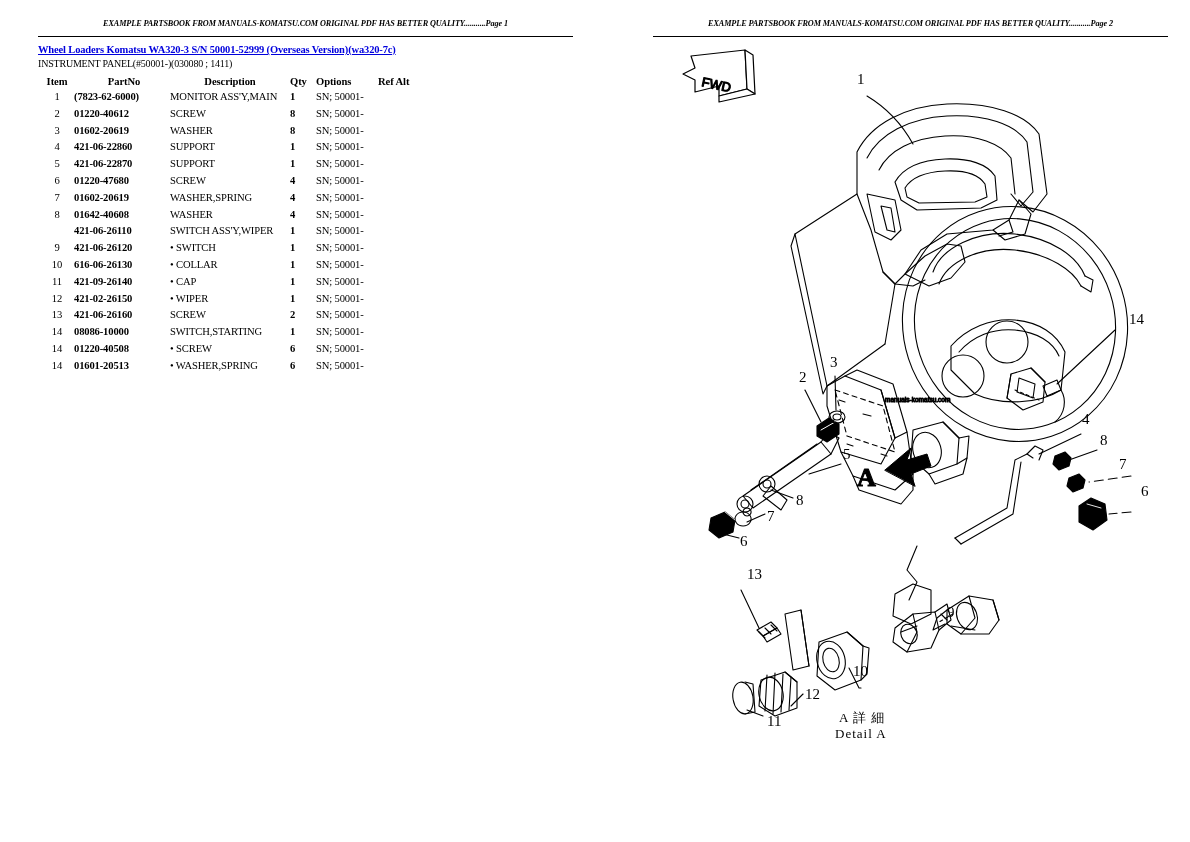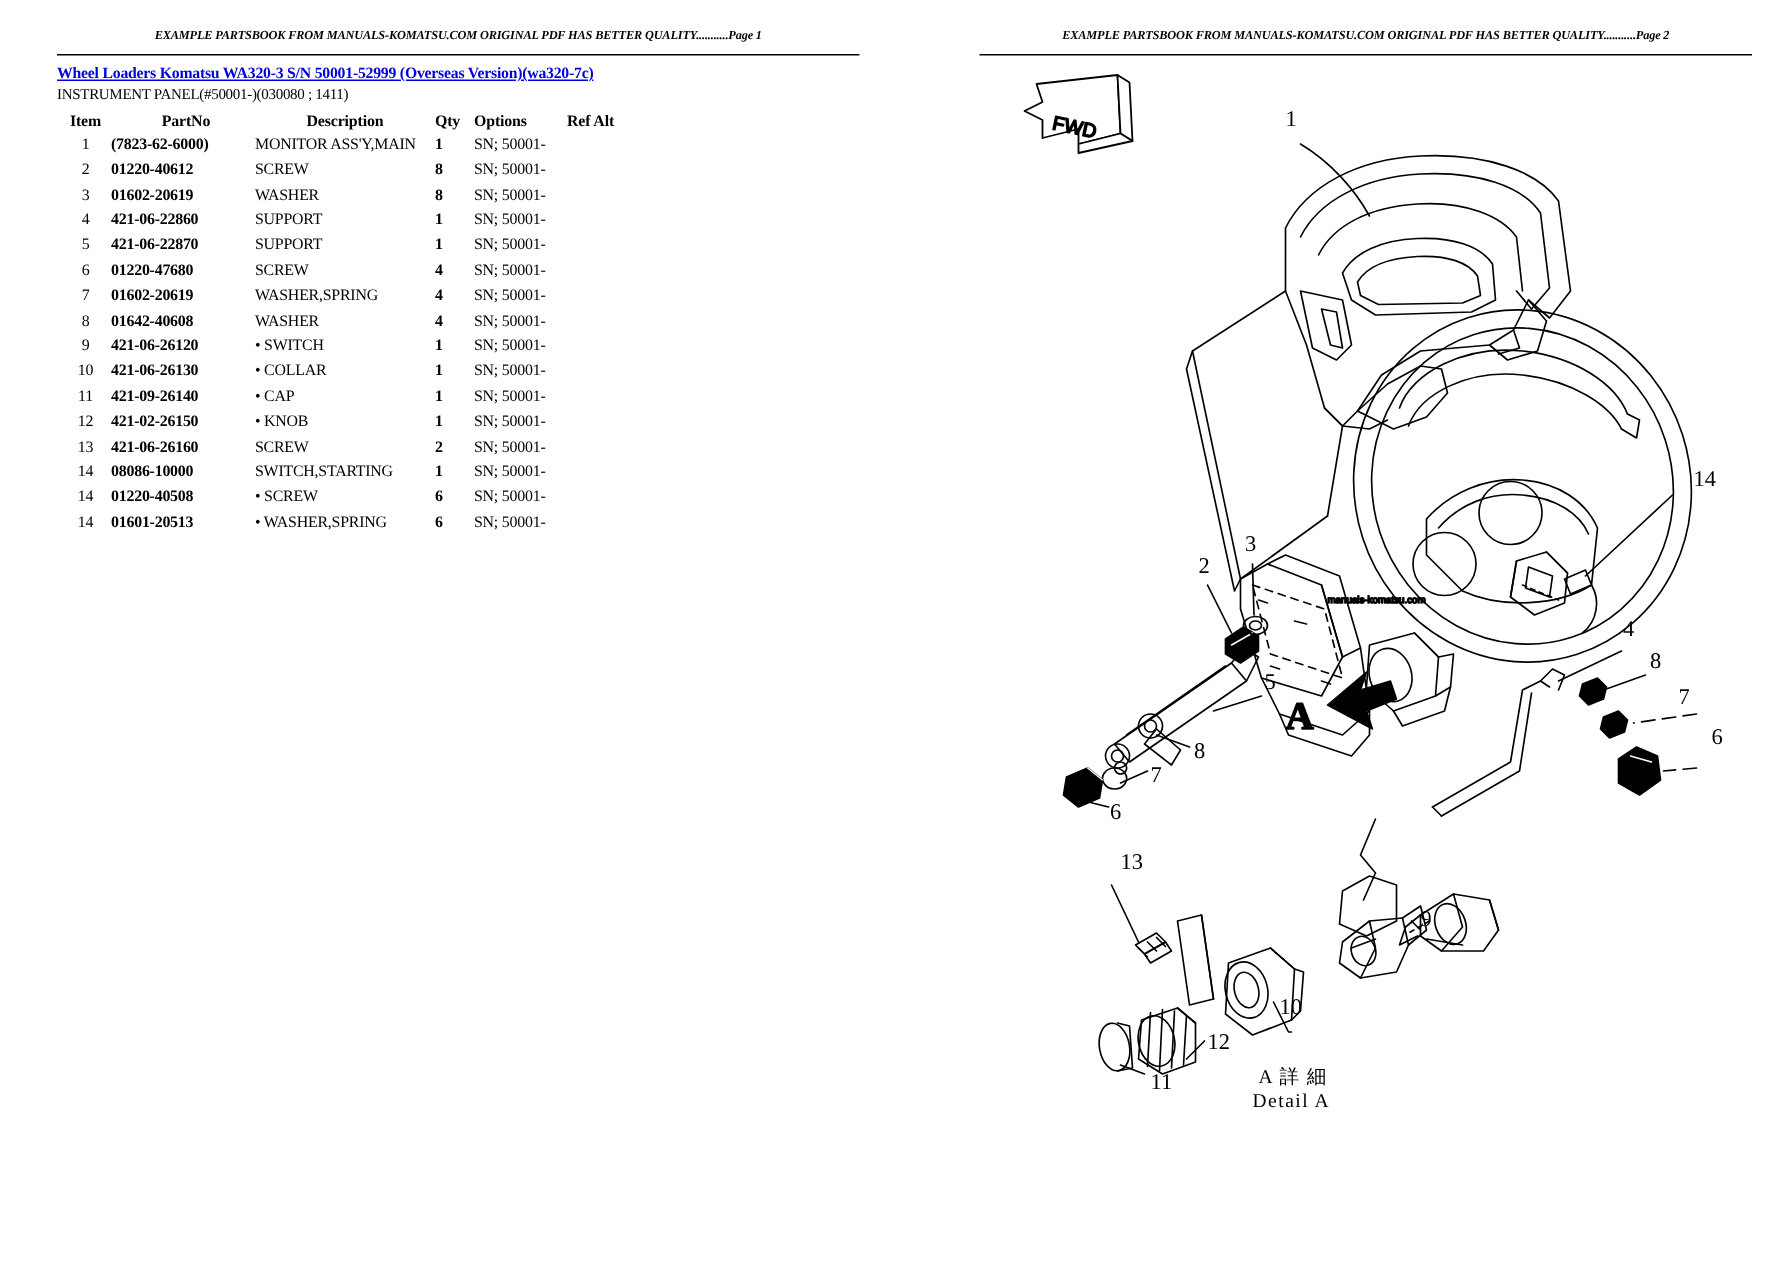--- a/index.html
+++ b/index.html
@@ -235,47 +235,55 @@
           </tr>
           <tr>
             <td class="col-item">8</td>
             <td class="col-partno">01642-40608</td>
             <td class="col-desc">WASHER</td>
             <td class="col-qty">4</td>
             <td class="col-options">SN; 50001-</td>
             <td class="col-refalt"></td>
           </tr>
           <tr>
+            <td class="col-item"></td>
+            <td class="col-partno">421-06-26110</td>
+            <td class="col-desc">SWITCH ASS'Y,WIPER</td>
+            <td class="col-qty">1</td>
+            <td class="col-options">SN; 50001-</td>
+            <td class="col-refalt"></td>
+          </tr>
+          <tr>
             <td class="col-item">9</td>
             <td class="col-partno">421-06-26120</td>
             <td class="col-desc">• SWITCH</td>
             <td class="col-qty">1</td>
             <td class="col-options">SN; 50001-</td>
             <td class="col-refalt"></td>
           </tr>
           <tr>
             <td class="col-item">10</td>
-            <td class="col-partno">421-06-26130</td>
+            <td class="col-partno">616-06-26130</td>
             <td class="col-desc">• COLLAR</td>
             <td class="col-qty">1</td>
             <td class="col-options">SN; 50001-</td>
             <td class="col-refalt"></td>
           </tr>
           <tr>
             <td class="col-item">11</td>
             <td class="col-partno">421-09-26140</td>
             <td class="col-desc">• CAP</td>
             <td class="col-qty">1</td>
             <td class="col-options">SN; 50001-</td>
             <td class="col-refalt"></td>
           </tr>
           <tr>
             <td class="col-item">12</td>
             <td class="col-partno">421-02-26150</td>
-            <td class="col-desc">• KNOB</td>
+            <td class="col-desc">• WIPER</td>
             <td class="col-qty">1</td>
             <td class="col-options">SN; 50001-</td>
             <td class="col-refalt"></td>
           </tr>
           <tr>
             <td class="col-item">13</td>
             <td class="col-partno">421-06-26160</td>
             <td class="col-desc">SCREW</td>
             <td class="col-qty">2</td>
             <td class="col-options">SN; 50001-</td>

